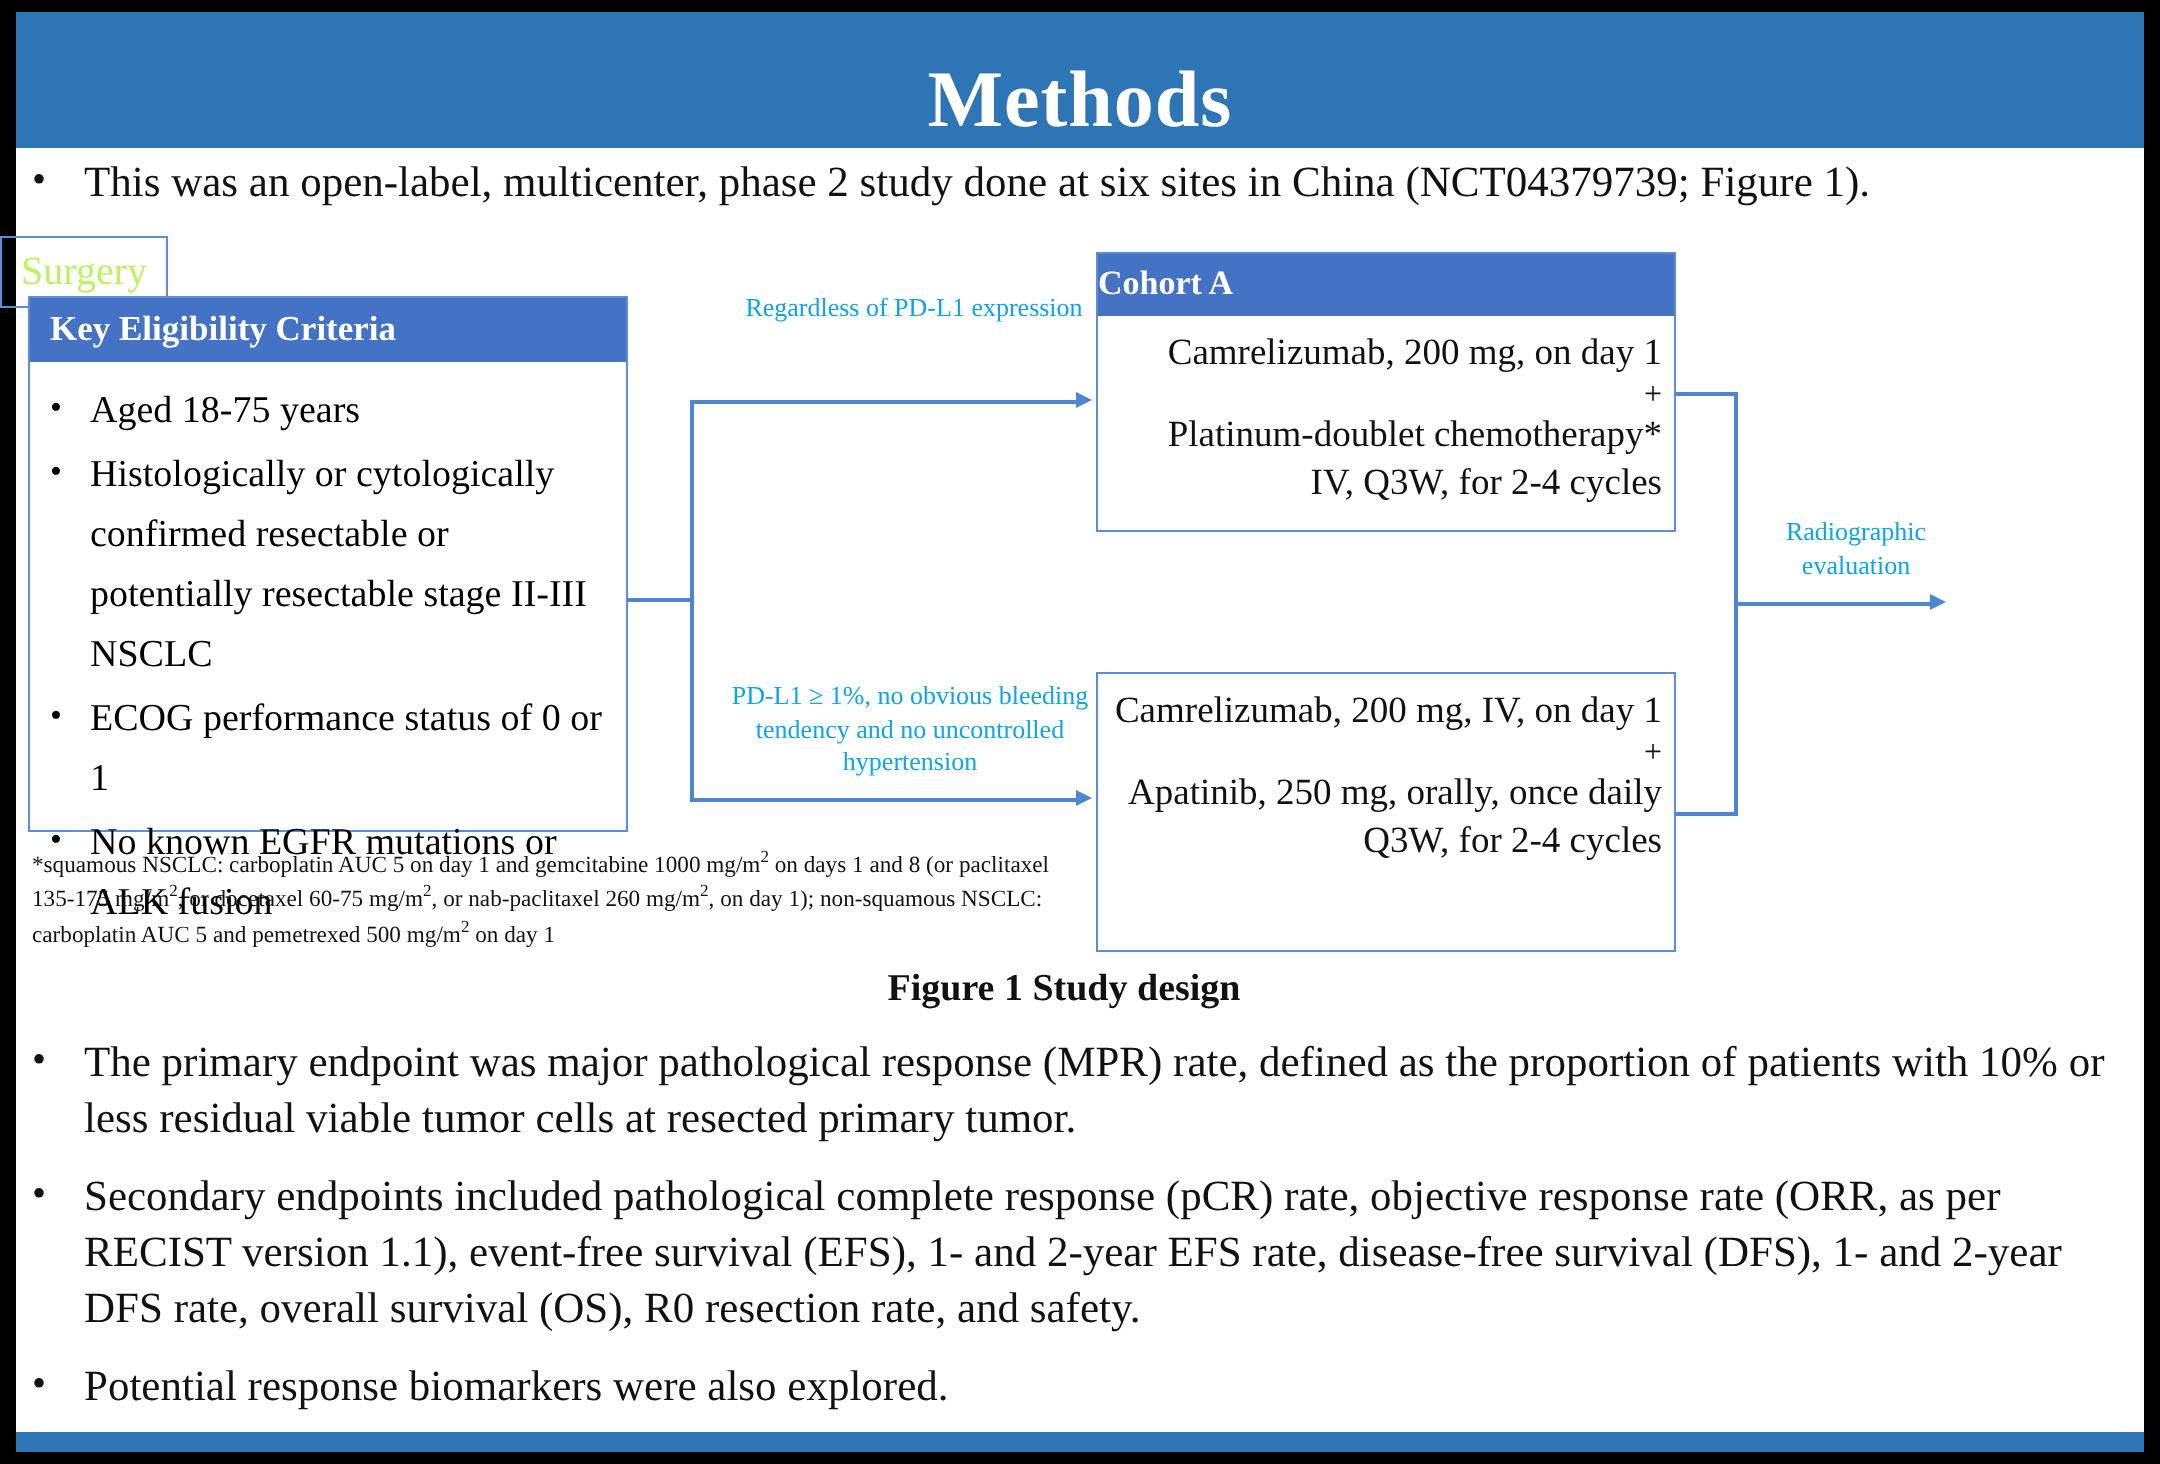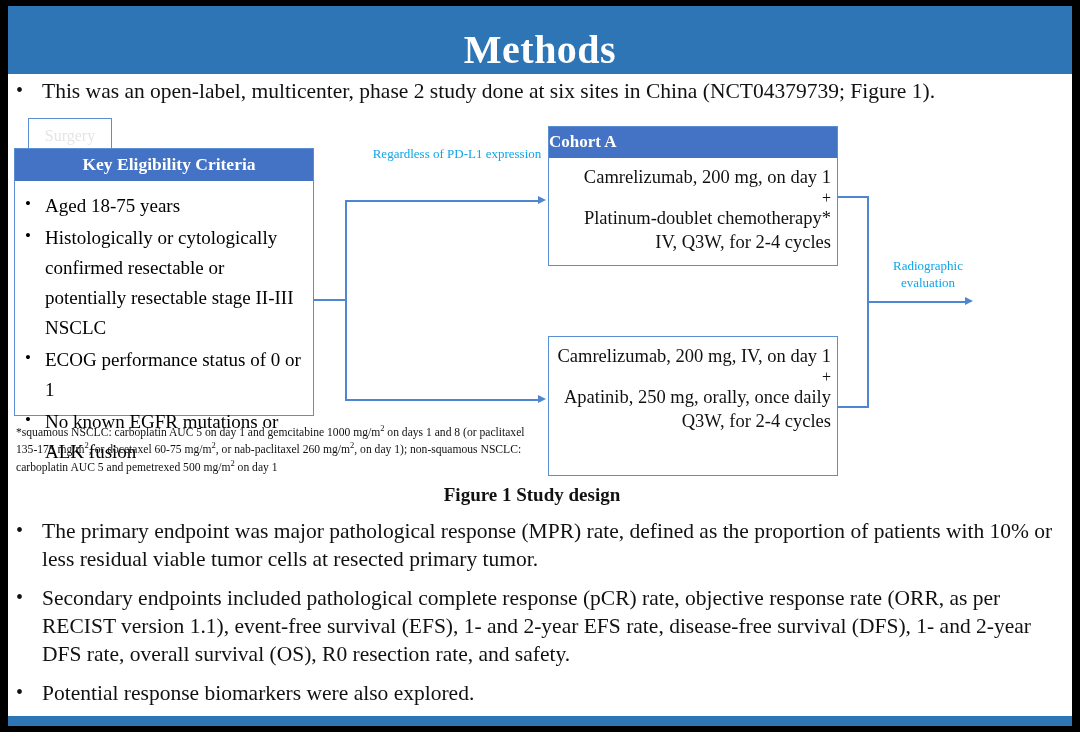--- a/index.html
+++ b/index.html
@@ -38,21 +38,21 @@
   .bul .txt{flex:1;line-height:1.3;}
 
   
   .fig{position:absolute;left:0;top:118px;width:1064px;height:380px;}
 
   .box{position:absolute;box-sizing:border-box;border:1px solid #5B8FD4;background:#fff;}
   .box .hdr{
     background:#4472C4;color:#fff;font-weight:bold;font-size:17px;
     padding:5px 0 6px 0;text-align:left;
   }
-  .box .hdr.left{text-align:center;padding-left:10px;font-size:17.5px;}
+  .box .hdr.left{text-align:left;padding-left:10px;font-size:17.5px;}
 
   
   #elig{left:14px;top:30px;width:300px;height:268px;}
   #elig .body{padding:10px 8px 6px 10px;}
   .crit{display:flex;align-items:flex-start;font-size:19px;margin-bottom:2px;}
   .crit .dot{flex:0 0 20px;font-size:17px;line-height:1.55;}
   .crit .txt{flex:1;line-height:1.58;}
 
   .footnote{
     position:absolute;left:16px;top:305px;width:520px;
@@ -61,21 +61,21 @@
   .footnote sup{font-size:8.5px;vertical-align:super;}
 
   
   #cohA{left:548px;top:8px;width:290px;height:140px;}
   #cohB{left:548px;top:218px;width:290px;height:140px;}
   .coh-body{padding:7px 6px 0 6px;text-align:right;font-size:18.5px;line-height:1.33;color:#111;}
   .coh-body .plus{font-size:16px;line-height:1.0;}
 
   
   #surg{left:975px;top:168px;width:82px;height:34px;border:1px solid #5B8FD4;
-        display:flex;align-items:center;justify-content:center;font-size:16px;color:#e5e5e5;margin-left:28px;}
+        display:flex;align-items:center;justify-content:center;font-size:20px;color:#bef264;}
 
   
   .ann{position:absolute;text-align:center;font-size:13px;line-height:1.28;color:#0ea5e9;}
   #ann1{left:372px;top:28px;width:170px;}
   #ann2{left:360px;top:222px;width:190px;}
   #ann3{left:880px;top:140px;width:96px;}
 
   
   .ln{position:absolute;background:#4E87CF;}
   .lh{height:1.6px;}
@@ -154,20 +154,21 @@
       <div>Camrelizumab, 200 mg, IV, on day 1</div>
       <div class="plus">+</div>
       <div>Apatinib, 250 mg, orally, once daily</div>
       <div>Q3W, for 2-4 cycles</div>
     </div>
   </div>
 
   <div id="surg">Surgery</div>
 
   <div class="ann" id="ann1">Regardless  of PD-L1 expression</div>
+  <div class="ann" id="ann2">PD-L1 ≥ 1%, no obvious bleeding tendency and no uncontrolled  hypertension</div>
   <div class="ann" id="ann3">Radiographic evaluation</div>
 
   <div class="ln lh" style="left:314px;top:181px;width:32px;"></div>
   <div class="ln lv" style="left:345px;top:82px;height:200px;"></div>
   <div class="ln lh" style="left:345px;top:82px;width:194px;"></div>
   <div class="arrow" style="left:538px;top:78px;"></div>
   <div class="ln lh" style="left:345px;top:281px;width:194px;"></div>
   <div class="arrow" style="left:538px;top:277px;"></div>
 
   <div class="ln lh" style="left:838px;top:78px;width:31px;"></div>

